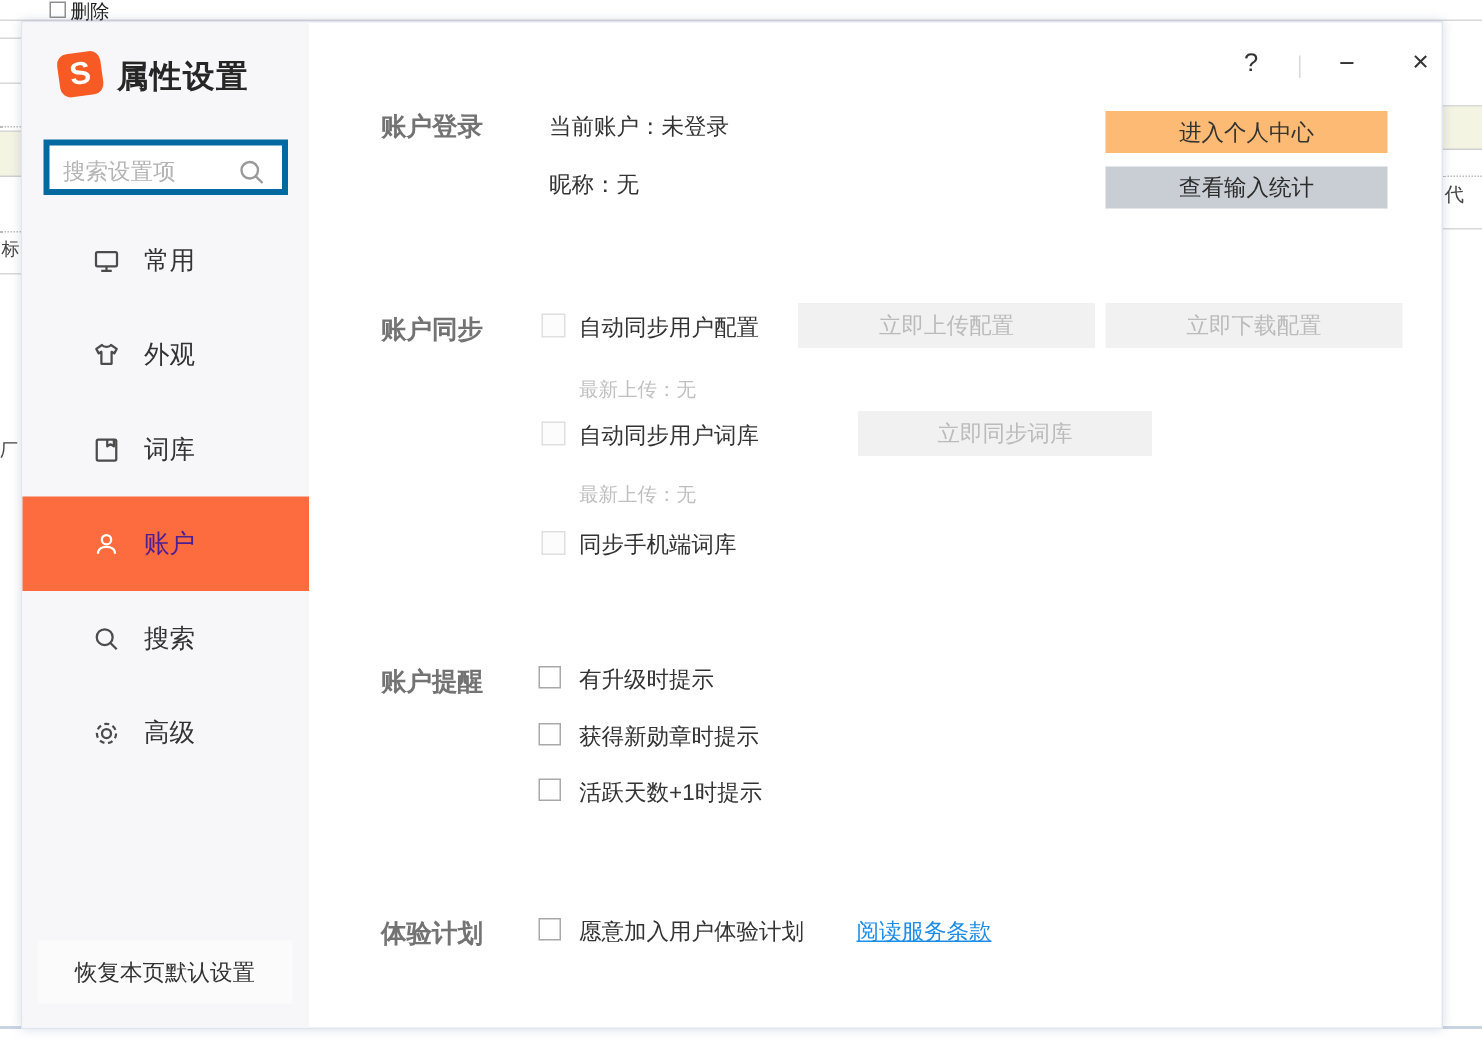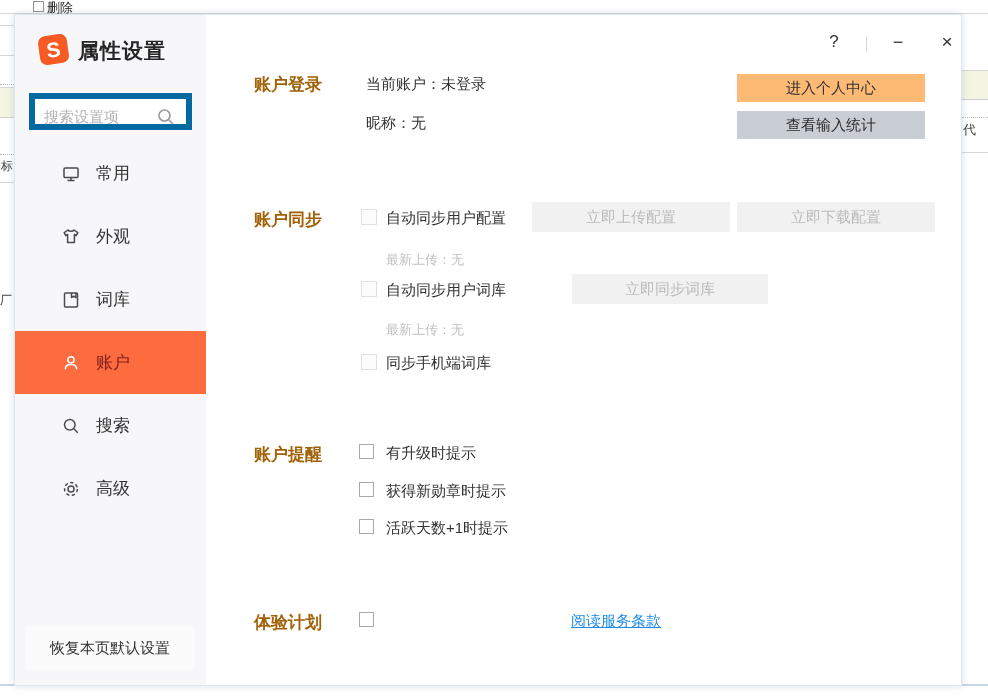--- a/index.html
+++ b/index.html
@@ -17,47 +17,47 @@
   
   .dialog { position:absolute; left:14px; top:14px; width:948px; height:672px;
     background:#fff; border:1px solid #dfe6f0; box-shadow:0 0 7px rgba(110,130,160,.28); z-index:2; }
 
   
   .sidebar { position:absolute; left:0; top:0; width:191px; height:100%; background:#f7f7f9; }
   .logo { position:absolute; left:24px; top:20px; width:29px; height:29px; background:#f75a22;
     border-radius:7px; transform:rotate(-8deg); color:#fff; font-weight:bold; font-size:21px;
     display:flex; align-items:center; justify-content:center; }
   .app-title { position:absolute; left:63px; top:22px; font-size:21px; font-weight:bold; color:#262626; letter-spacing:1px; }
-  .searchbox { position:absolute; left:14px; top:78px; width:163px; height:37px; background:#fff; border:6px solid #0369a1; }
+  .searchbox { position:absolute; left:14px; top:78px; width:163px; height:37px; background:#fff; border:4px solid #0369a1; }
   .searchbox input { position:absolute; left:9px; top:0; width:120px; height:35px; border:none; outline:none;
     font-size:15px; color:#333; background:transparent; font-family:inherit; }
   .searchbox input::placeholder { color:#b4b4b4; }
   .searchbox .mag { position:absolute; right:10px; top:8px; }
 
   .nav { position:absolute; left:0; top:127px; width:191px; }
   .nav-item { position:relative; width:191px; height:63px; display:flex; align-items:center; cursor:pointer; }
   .nav-item .ico { position:absolute; left:46px; top:50%; transform:translateY(-50%); width:20px; height:20px; color:#4b4b4b; }
   .nav-item .lbl { position:absolute; left:81px; font-size:17px; color:#333; }
   .nav-item.selected { background:#fc6c3f; }
   .nav-item.selected .ico { color:#fff; }
-  .nav-item.selected .lbl { color:#7f1d1d; }
+  .nav-item.selected .lbl { color:#4c1d95; }
 
   .restore-btn { position:absolute; left:10px; top:612px; width:170px; height:42px; background:#fbfbfc;
     border:none; font-size:15px; color:#333; font-family:Liberation Mono, monospace; cursor:pointer; display:flex; align-items:center; justify-content:center; }
 
   
   .tb { position:absolute; top:14px; height:26px; display:flex; align-items:center; justify-content:center;
     font-size:18px; color:#333; cursor:pointer; width:26px; background:none; border:none; font-family:inherit; }
   .tb-help { left:806px; font-size:17px; }
   .tb-div { position:absolute; left:851px; top:22px; width:1px; height:15px; background:#d8d8d8; }
   .tb-min { left:870px; }
   .tb-close { left:919px; font-size:19px; }
 
   
-  .sec-label { position:absolute; font-size:17px; font-weight:600; color:#a16207; }
+  .sec-label { position:absolute; font-size:17px; font-weight:600; color:#737373; }
   .body-text { position:absolute; font-size:15px; color:#333; }
   .meta-text { position:absolute; font-size:13px; color:#c0c0c0; }
 
   .cb { position:absolute; width:15px; height:15px; border:1px solid #a9a9a9; background:#fff; }
   .cb.dim { border-color:#e0e0e0; background:#fcfcfc; width:16px; height:16px; }
   .cb-label { position:absolute; font-size:15px; color:#333; }
 
   .btn { position:absolute; border:none; font-family:inherit; font-size:15px; cursor:pointer;
     display:flex; align-items:center; justify-content:center; }
   .btn-salmon { background:#fdba74; color:#333; }
@@ -182,16 +182,17 @@
     <span class="sec-label" style="left:239px;top:428px;">账户提醒</span>
     <span class="cb" style="left:344px;top:429px;"></span>
     <span class="cb-label" style="left:371px;top:429px;">有升级时提示</span>
     <span class="cb" style="left:344px;top:467px;"></span>
     <span class="cb-label" style="left:371px;top:467px;">获得新勋章时提示</span>
     <span class="cb" style="left:344px;top:504px;"></span>
     <span class="cb-label" style="left:371px;top:504px;">活跃天数+1时提示</span>
 
     <span class="sec-label" style="left:239px;top:596px;">体验计划</span>
     <span class="cb" style="left:344px;top:597px;"></span>
+    <span class="cb-label" style="left:371px;top:597px;">愿意加入用户体验计划</span>
     <a class="link" style="left:556px;top:597px;">阅读服务条款</a>
 
   </div>
 </div>
 
 </body></html>

